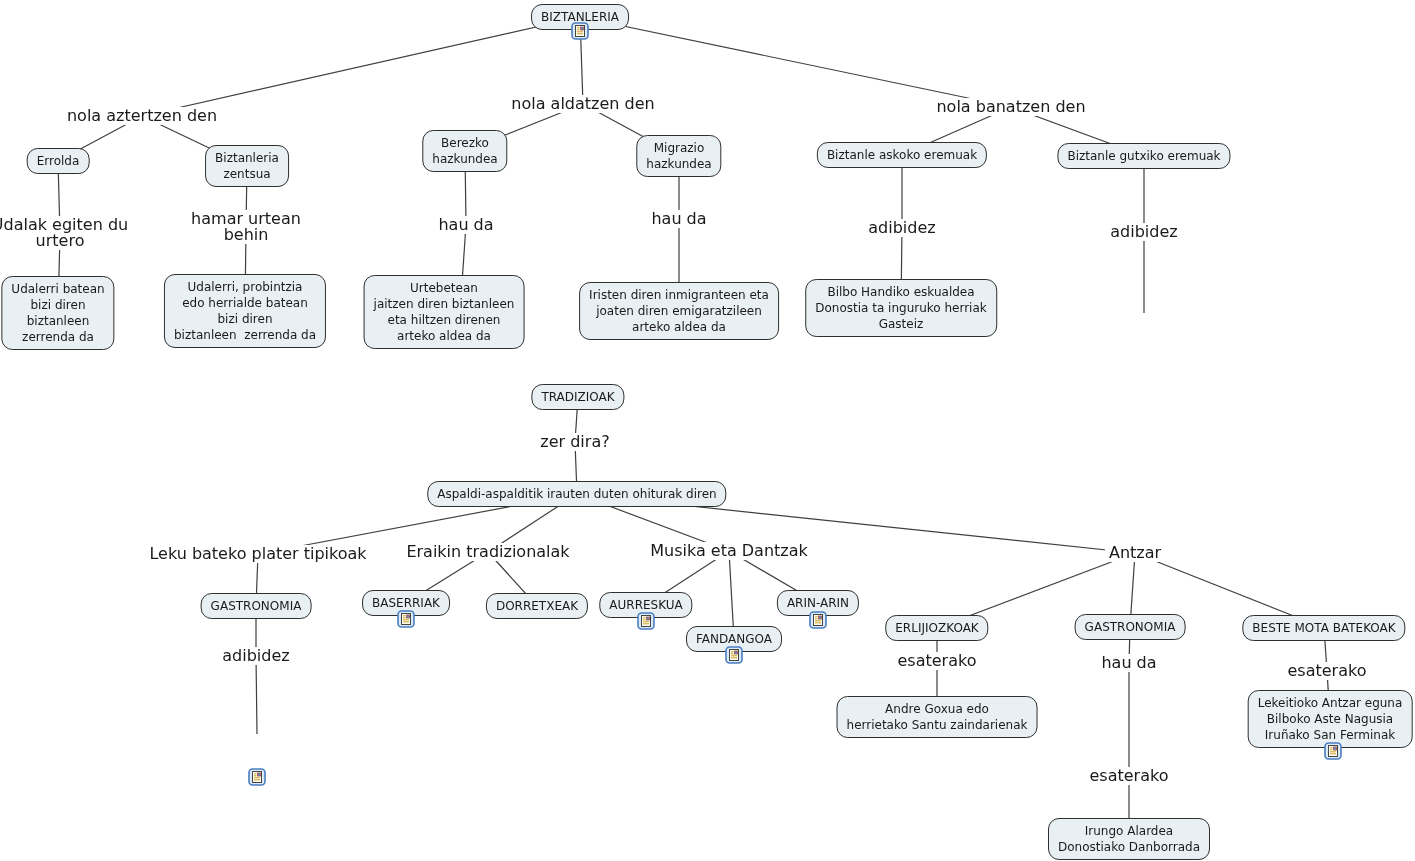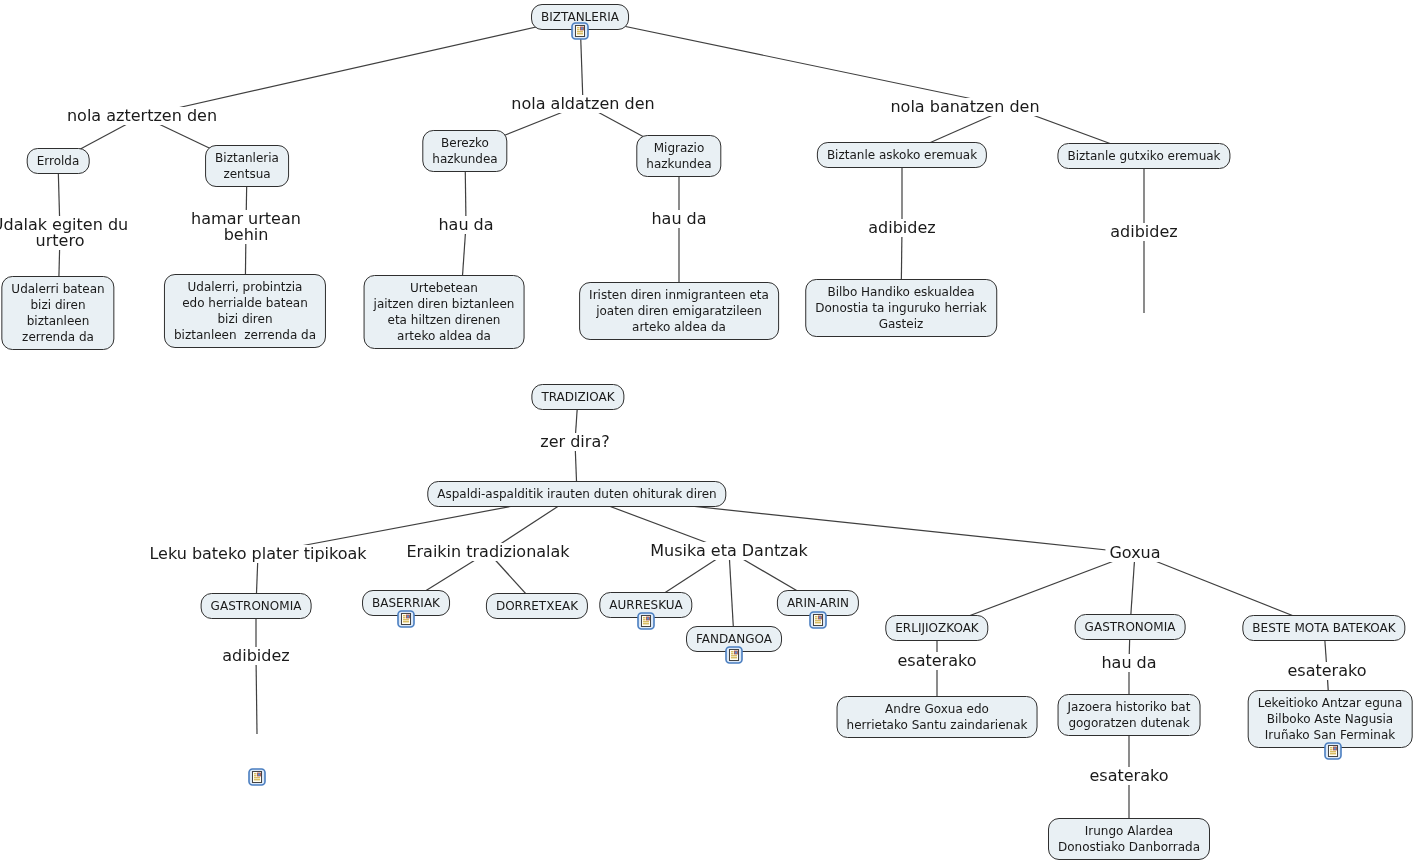--- a/index.html
+++ b/index.html
@@ -120,44 +120,42 @@
   <div class="concept" style="left:406px;top:603px">BASERRIAK</div>
   <div class="concept" style="left:537px;top:606px">DORRETXEAK</div>
   <div class="concept" style="left:646px;top:605px">AURRESKUA</div>
   <div class="concept" style="left:734px;top:639px">FANDANGOA</div>
   <div class="concept" style="left:818px;top:603px">ARIN-ARIN</div>
   <div class="concept" style="left:937px;top:628px">ERLIJIOZKOAK</div>
   <div class="concept" style="left:1130px;top:627px">GASTRONOMIA</div>
   <div class="concept" style="left:1324px;top:628px">BESTE MOTA BATEKOAK</div>
   <div class="concept" style="left:937px;top:717px">Andre Goxua edo
 herrietako Santu zaindarienak</div>
-  <div class="concept" style="left:1129px;top:715px">Jazoera historiko bat
-gogoratzen dutenak</div>
   <div class="concept" style="left:1129px;top:839px">Irungo Alardea
 Donostiako Danborrada</div>
   <div class="concept" style="left:1330px;top:719px">Lekeitioko Antzar eguna
 Bilboko Aste Nagusia
 Iruñako San Ferminak</div>
 
   <div class="link-label" style="left:142px;top:116px">nola aztertzen den</div>
   <div class="link-label" style="left:583px;top:104px">nola aldatzen den</div>
-  <div class="link-label" style="left:965px;top:107px">nola banatzen den</div>
+  <div class="link-label" style="left:1011px;top:107px">nola banatzen den</div>
   <div class="link-label" style="left:60px;top:233px">Udalak egiten du
 urtero</div>
   <div class="link-label" style="left:246px;top:227px">hamar urtean
 behin</div>
   <div class="link-label" style="left:466px;top:225px">hau da</div>
   <div class="link-label" style="left:679px;top:219px">hau da</div>
   <div class="link-label" style="left:902px;top:228px">adibidez</div>
   <div class="link-label" style="left:1144px;top:232px">adibidez</div>
   <div class="link-label" style="left:575px;top:442px">zer dira?</div>
   <div class="link-label" style="left:258px;top:554px">Leku bateko plater tipikoak</div>
   <div class="link-label" style="left:488px;top:552px">Eraikin tradizionalak</div>
   <div class="link-label" style="left:729px;top:551px">Musika eta Dantzak</div>
-  <div class="link-label" style="left:1135px;top:553px">Goxua</div>
+  <div class="link-label" style="left:1135px;top:553px">Antzar</div>
   <div class="link-label" style="left:256px;top:656px">adibidez</div>
   <div class="link-label" style="left:937px;top:661px">esaterako</div>
   <div class="link-label" style="left:1129px;top:663px">hau da</div>
   <div class="link-label" style="left:1327px;top:671px">esaterako</div>
   <div class="link-label" style="left:1129px;top:776px">esaterako</div>
 
   <span class="res-icon" style="left:580px;top:31px">
   <svg width="18" height="18" viewBox="0 0 18 18" xmlns="http://www.w3.org/2000/svg">
     <rect x="1" y="1" width="16" height="16" rx="3.5" fill="#dce9f8" stroke="#4a7ec0" stroke-width="1.6"></rect>
     <rect x="4.5" y="3.5" width="9" height="11" fill="#fffdf2" stroke="#444" stroke-width="1"></rect>

